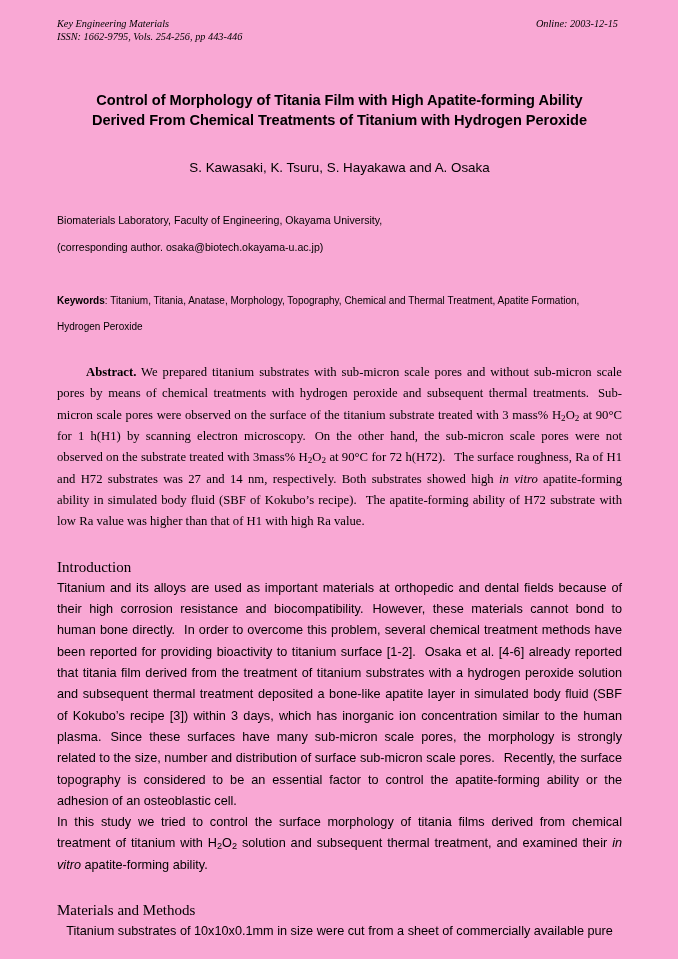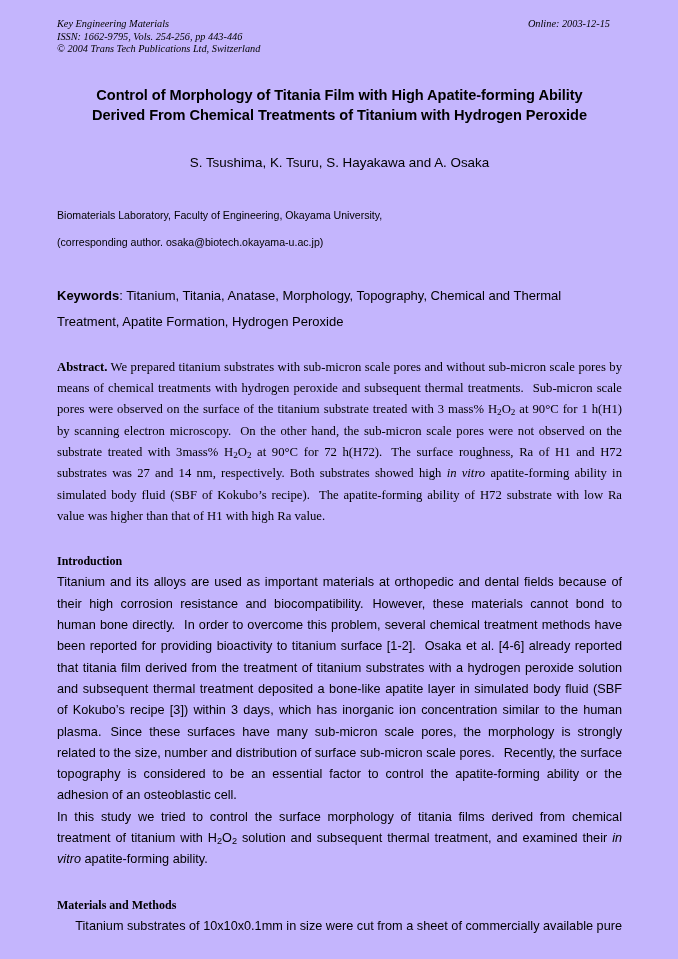--- a/index.html
+++ b/index.html
@@ -11,46 +11,46 @@
     width: 678px;
     height: 959px;
     font-family: "Liberation Serif", serif;
     color: #000000;
     overflow: hidden;
   }
   .page {
     position: relative;
     width: 678px;
     height: 959px;
-    background: #c4b5fd;
+    background: #f9a8d4;
     box-sizing: border-box;
     padding: 18px 56px 0 57px;
   }
   
   .journal-header {
     position: relative;
     font-family: "Liberation Serif", serif;
     font-style: italic;
     font-size: 10.3px;
     line-height: 12.6px;
     color: #000;
   }
   .journal-header .hdr-line {
     white-space: nowrap;
   }
   .journal-header .online-date {
     position: absolute;
-    right: 12px;
+    right: 4px;
     top: 0;
     font-style: italic;
     font-size: 10.3px;
   }
   
   .paper-title {
-    margin-top: 29px;
+    margin-top: 47px;
     text-align: center;
     font-family: "Liberation Sans", sans-serif;
     font-weight: bold;
     font-size: 14.6px;
     line-height: 20px;
     letter-spacing: -0.05px;
   }
   .paper-title .tline { display: block; }
   
   .authors {
@@ -65,80 +65,79 @@
     margin-top: 30px;
     font-family: "Liberation Sans", sans-serif;
     font-size: 10.6px;
     line-height: 27px;
   }
   .affiliation .aff-line { display: block; }
   
   .keywords {
     margin-top: 27px;
     font-family: "Liberation Sans", sans-serif;
-    font-size: 13px;
+    font-size: 10px;
     line-height: 26px;
     text-align: left;
   }
   .keywords b { font-weight: bold; }
   
   .abstract {
     margin-top: 22px;
     font-family: "Liberation Serif", serif;
     font-size: 12.7px;
     line-height: 21.3px;
     text-align: justify;
     text-justify: inter-word;
   }
-  .abstract b { font-weight: bold; }
+  .abstract b { font-weight: bold; margin-left: 29px; }
   .section-heading {
     font-family: "Liberation Serif", serif;
-    font-weight: bold;
-    font-size: 12px;
+    font-weight: normal;
+    font-size: 15px;
     line-height: 21.3px;
     margin-top: 24px;
     margin-bottom: 0;
   }
   .body-par {
     font-family: Liberation Sans, sans-serif;
     font-size: 12.7px;
     line-height: 21.3px;
     text-align: justify;
     text-justify: inter-word;
     margin: 0;
   }
   .body-par.last-par {
-    text-align: right;
+    text-align: center;
   }
   .gap { display: inline-block; width: 9px; }
   i { font-style: italic; }
   sub {
     font-size: 0.72em;
     vertical-align: -0.25em;
     line-height: 0;
   }
 </style>
 </head>
 <body>
 
 <div class="page">
 
   <div class="journal-header">
     <div class="hdr-line">Key Engineering Materials</div>
     <div class="hdr-line">ISSN: 1662-9795, Vols. 254-256, pp 443-446</div>
-    <div class="hdr-line">© 2004 Trans Tech Publications Ltd, Switzerland</div>
     <div class="online-date">Online: 2003-12-15</div>
   </div>
 
   <h1 class="paper-title">
     <span class="tline">Control of Morphology of Titania Film with High Apatite-forming Ability</span>
     <span class="tline">Derived From Chemical Treatments of Titanium with Hydrogen Peroxide</span>
   </h1>
 
-  <div class="authors">S. Tsushima, K. Tsuru, S. Hayakawa and A. Osaka</div>
+  <div class="authors">S. Kawasaki, K. Tsuru, S. Hayakawa and A. Osaka</div>
 
   <div class="affiliation">
     <span class="aff-line">Biomaterials Laboratory, Faculty of Engineering, Okayama University,</span>
     <span class="aff-line">(corresponding author. osaka@biotech.okayama-u.ac.jp)</span>
   </div>
 
   <div class="keywords"><b>Keywords</b><span>: </span><span>Titanium, Titania, Anatase, Morphology, Topography, Chemical and Thermal Treatment, Apatite Formation, Hydrogen Peroxide</span></div>
 
   <div class="abstract"><b>Abstract.</b> <span>We prepared titanium substrates with sub-micron scale pores and without sub-micron scale pores by means of chemical treatments with hydrogen peroxide and subsequent thermal treatments.</span><span class="gap"></span><span>Sub-micron scale pores were observed on the surface of the titanium substrate treated with 3 mass% H</span><sub>2</sub><span>O</span><sub>2</sub><span> at 90°C for 1 h(H1) by scanning electron microscopy.</span><span class="gap"></span><span>On the other hand, the sub-micron scale pores were not observed on the substrate treated with 3mass% H</span><sub>2</sub><span>O</span><sub>2</sub><span> at 90°C for 72 h(H72).</span><span class="gap"></span><span>The surface roughness, Ra of H1 and H72 substrates was 27 and 14 nm, respectively. Both substrates showed high </span><i>in vitro</i><span> apatite-forming ability in simulated body fluid (SBF of Kokubo’s recipe).</span><span class="gap"></span><span>The apatite-forming ability of H72 substrate with low Ra value was higher than that of H1 with high Ra value.</span></div>
 

